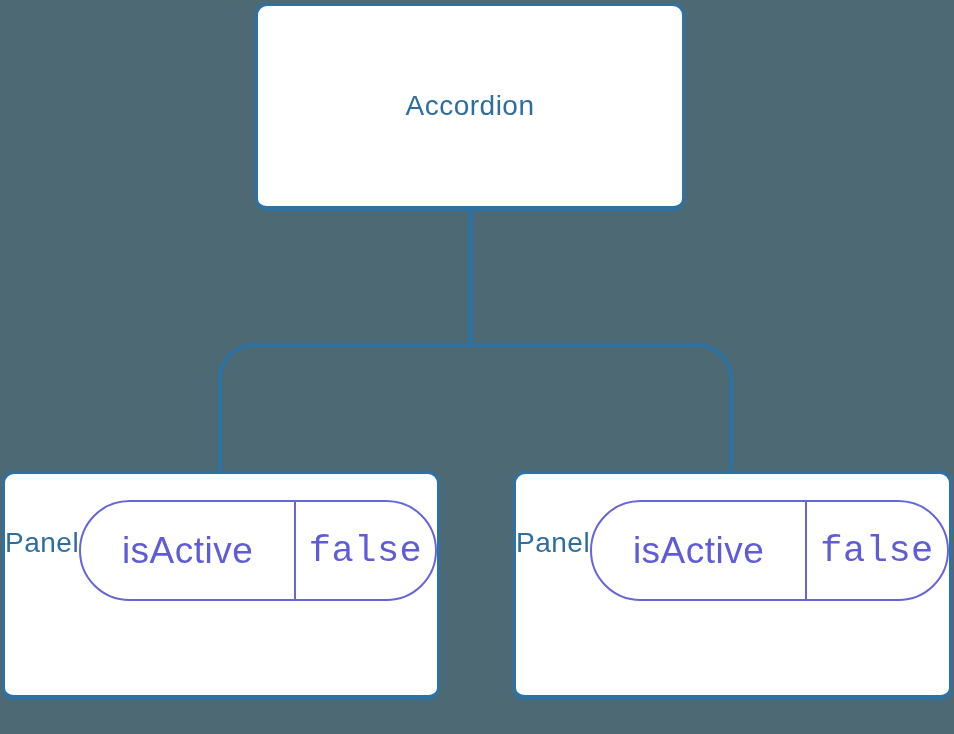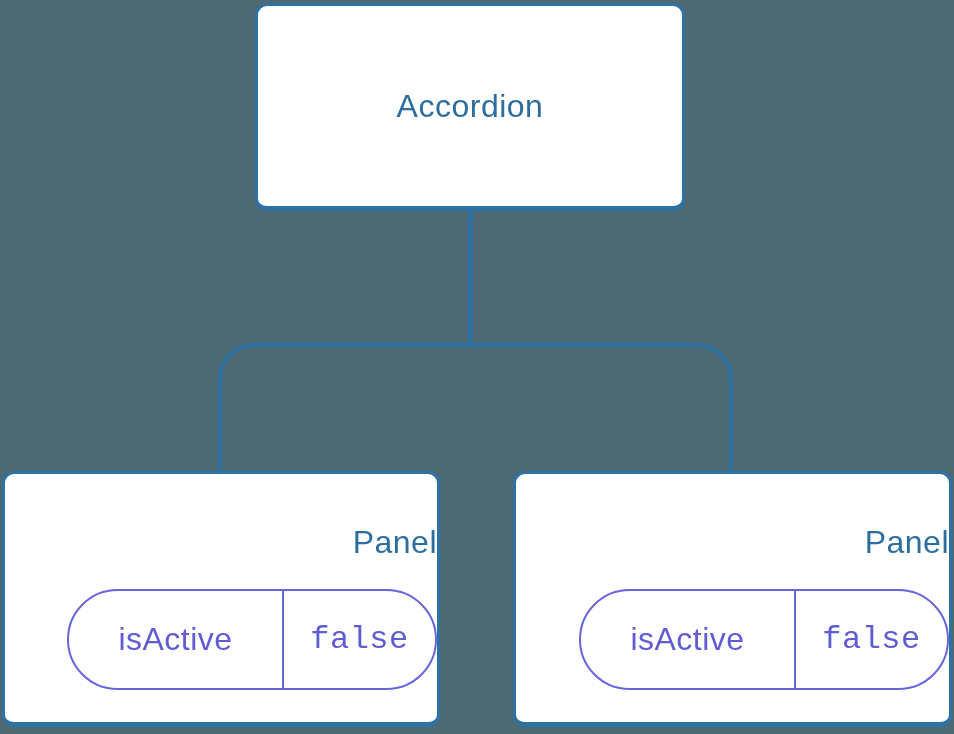--- a/index.html
+++ b/index.html
@@ -28,31 +28,31 @@
     left: 255px;
     top: 3px;
     width: 430px;
     height: 208px;
     display: flex;
     align-items: center;
     justify-content: center;
   }
   .node-label {
     color: var(--node-text, #2E6E9E);
-    font-size: 32px;
+    font-size: 28px;
     font-weight: 500;
     letter-spacing: 0.5px;
   }
   .panel {
     top: 471px;
     width: 438px;
-    height: 256px;
+    height: 229px;
     display: flex;
-    flex-direction: column;
-    align-items: flex-end;
+    flex-direction: row;
+    align-items: flex-start;
   }
   .panel-left  { left: 2px; }
   .panel-right { left: 513px; width: 439px; }
   .panel .node-label {
     margin-top: 48px;
     line-height: 41px;
   }
   
   .stem {
     position: absolute;
@@ -95,21 +95,21 @@
   }
   .pill-value {
     flex: 1;
     display: flex;
     align-items: center;
     justify-content: center;
     font-family: Liberation Mono, monospace;
   }
   .pill-text {
     color: var(--pill-text, #5F5CD6);
-    font-size: 32px;
+    font-size: 37px;
     font-weight: 400;
     letter-spacing: 0.5px;
   }
 </style>
 </head>
 <body>
 
 <div class="canvas">
 
   <div class="node node-root">

